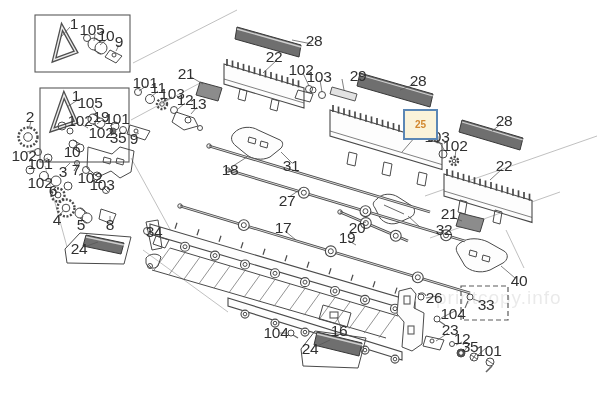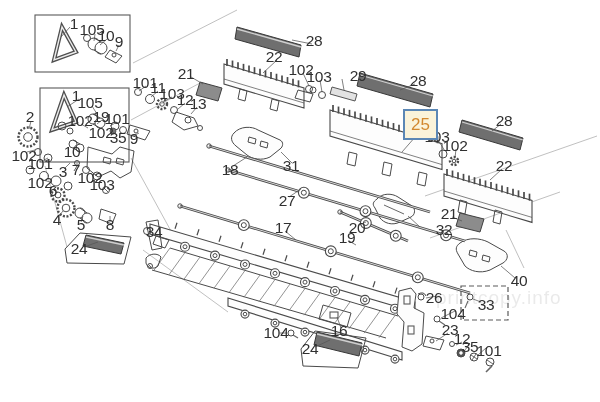--- a/index.html
+++ b/index.html
@@ -4,21 +4,21 @@
 <style>
   html,body{margin:0;padding:0;}
   body{width:600px;height:402px;position:relative;overflow:hidden;background:#ffffff;
        font-family:"Liberation Sans", sans-serif;}
   #stage{position:absolute;left:0;top:0;width:600px;height:402px;}
   svg#art{position:absolute;left:0;top:0;}
   #labels{position:absolute;left:0;top:0;width:600px;height:402px;pointer-events:none;}
   .plbl{position:absolute;transform:translate(-50%,-50%);font-size:15.5px;color:#303030;
         white-space:nowrap;letter-spacing:-0.3px;}
   #hl{position:absolute;transform:translate(0,0);border:2px solid #404040;display:flex;
-      align-items:center;justify-content:center;font-size:17px;font-weight:normal;z-index:5;}
+      align-items:center;justify-content:center;font-size:10px;font-weight:bold;z-index:5;}
   #wm{position:absolute;left:436px;top:287px;width:120px;text-align:right;font-size:19px;
       letter-spacing:1px;color:rgba(80,80,80,0.12);z-index:1;}
 </style>
 </head>
 <body>
 
 <div id="stage">
   <div id="wm">printcopy.info</div>
   <svg id="art" width="600" height="402" viewBox="0 0 600 402">
       <line x1="133" y1="63" x2="237" y2="10" stroke="#a5a5a5" stroke-width="0.7"></line>

